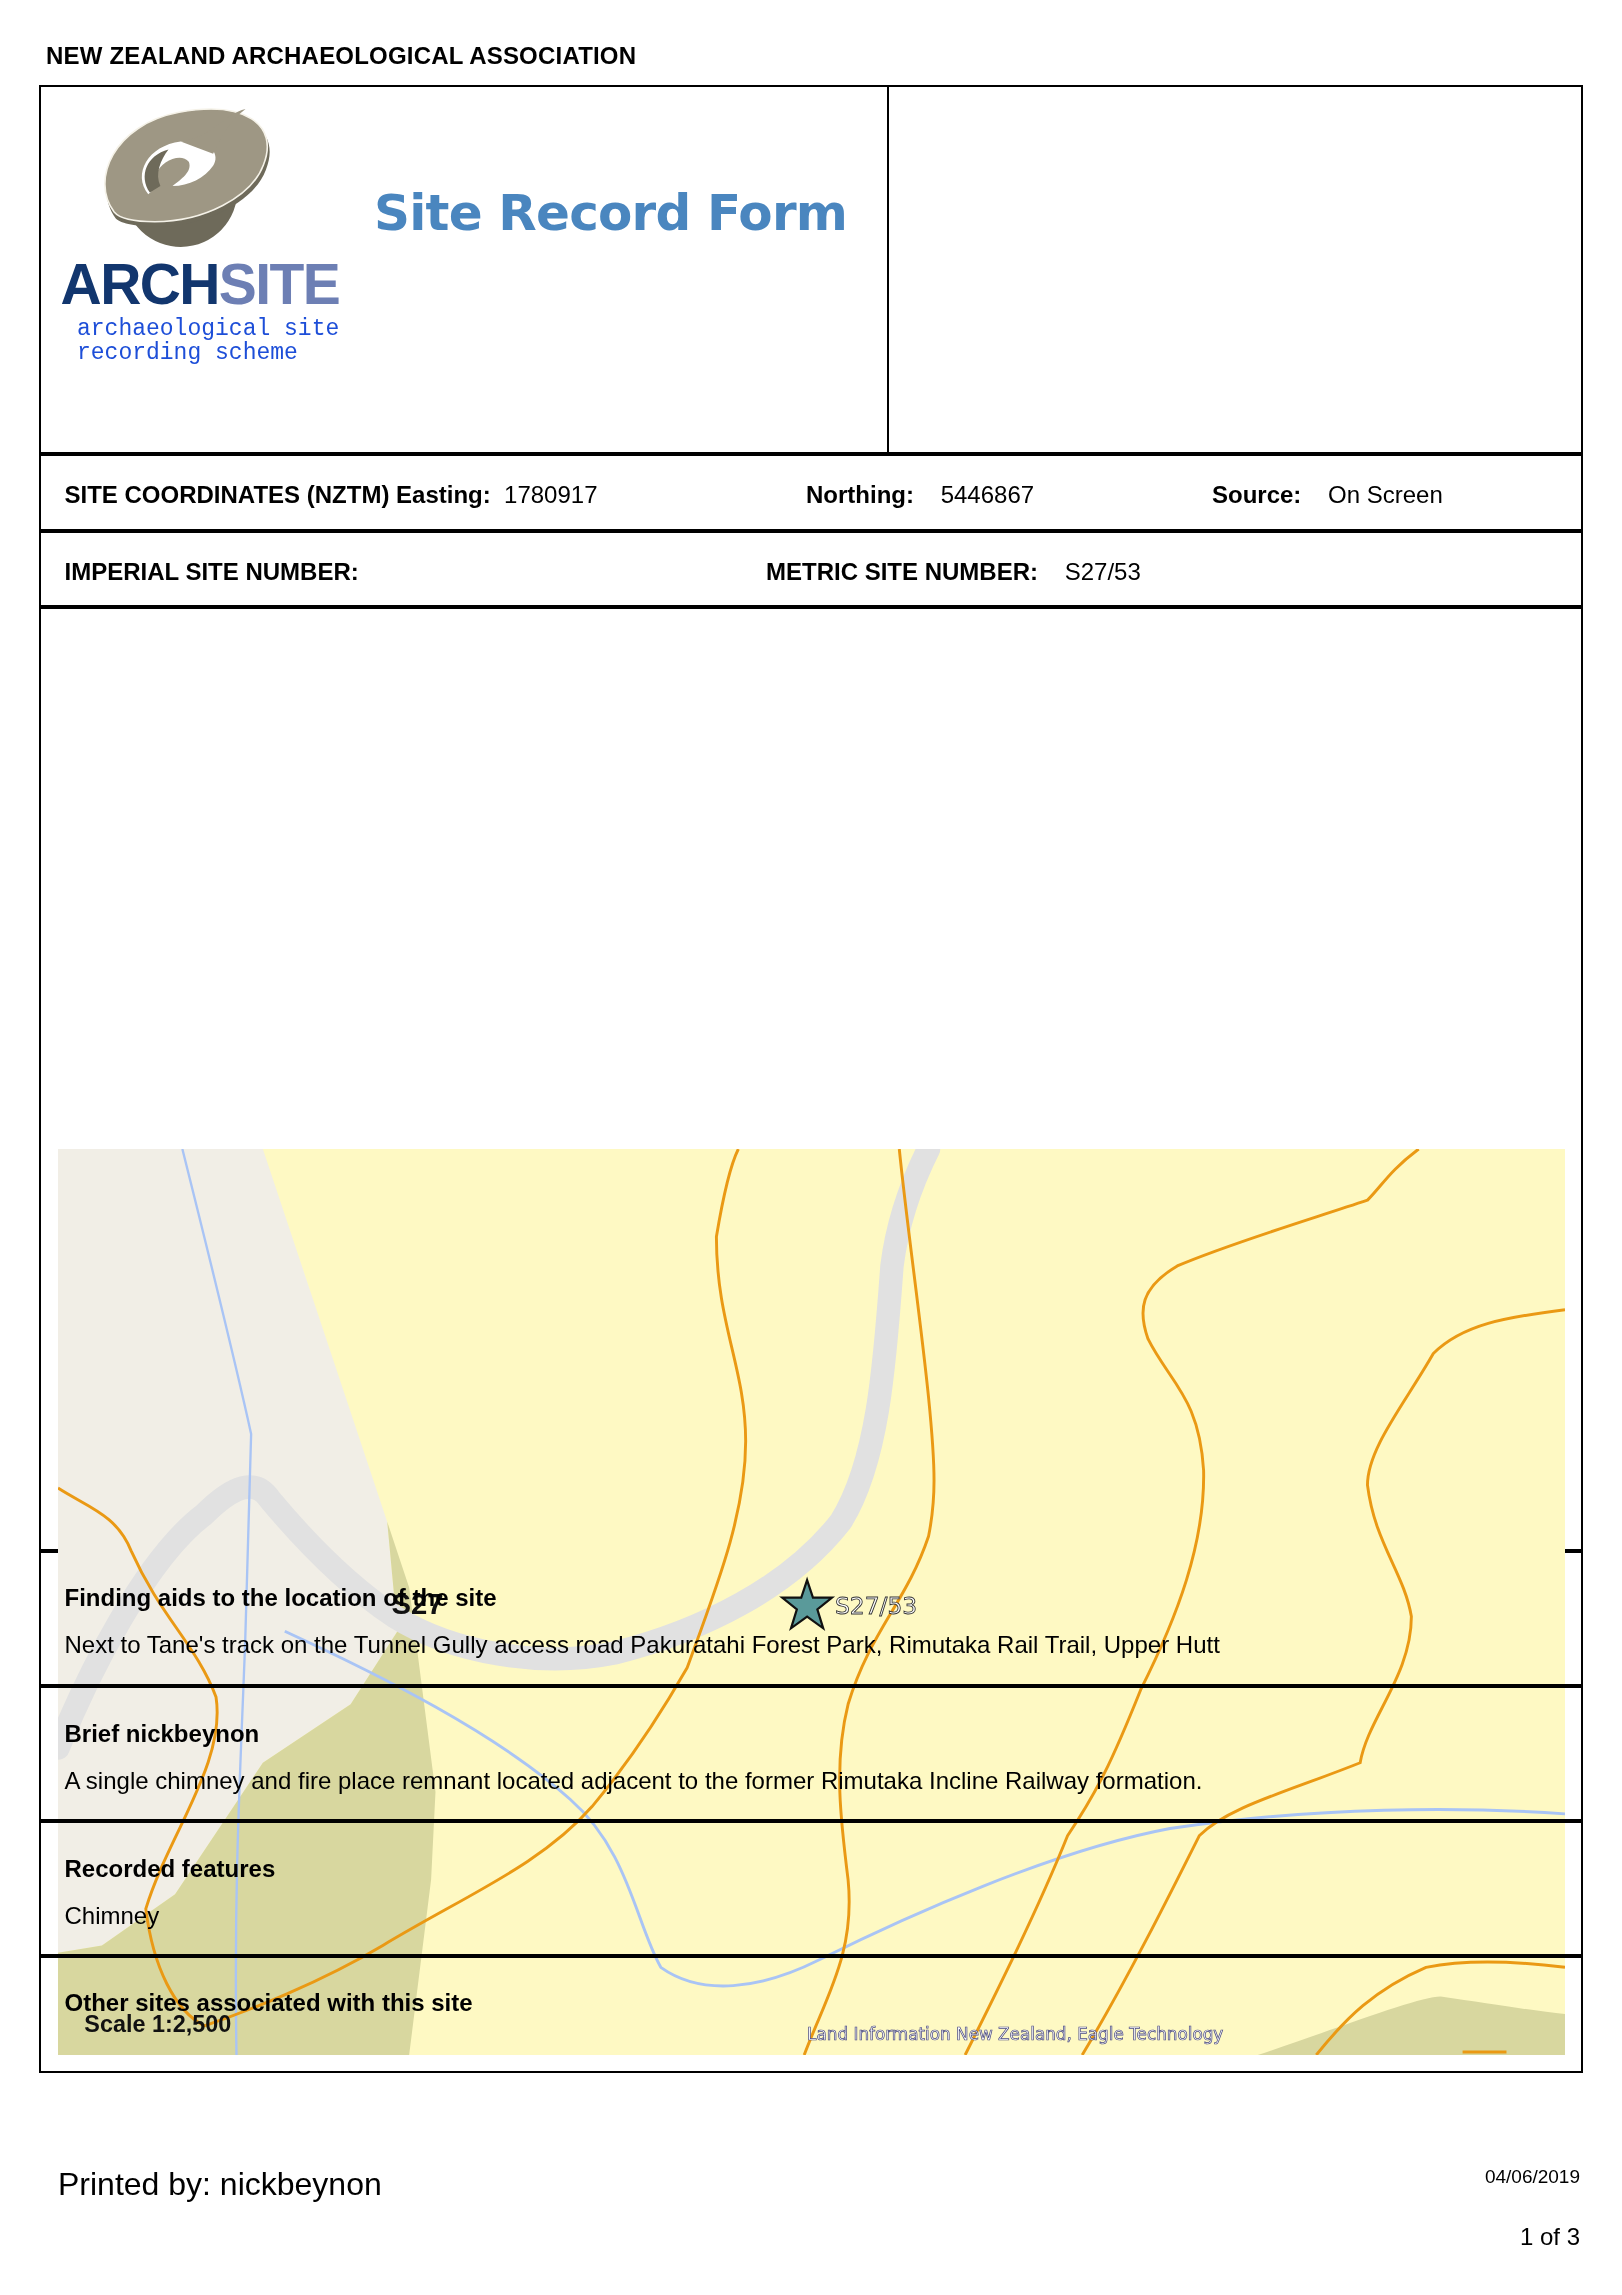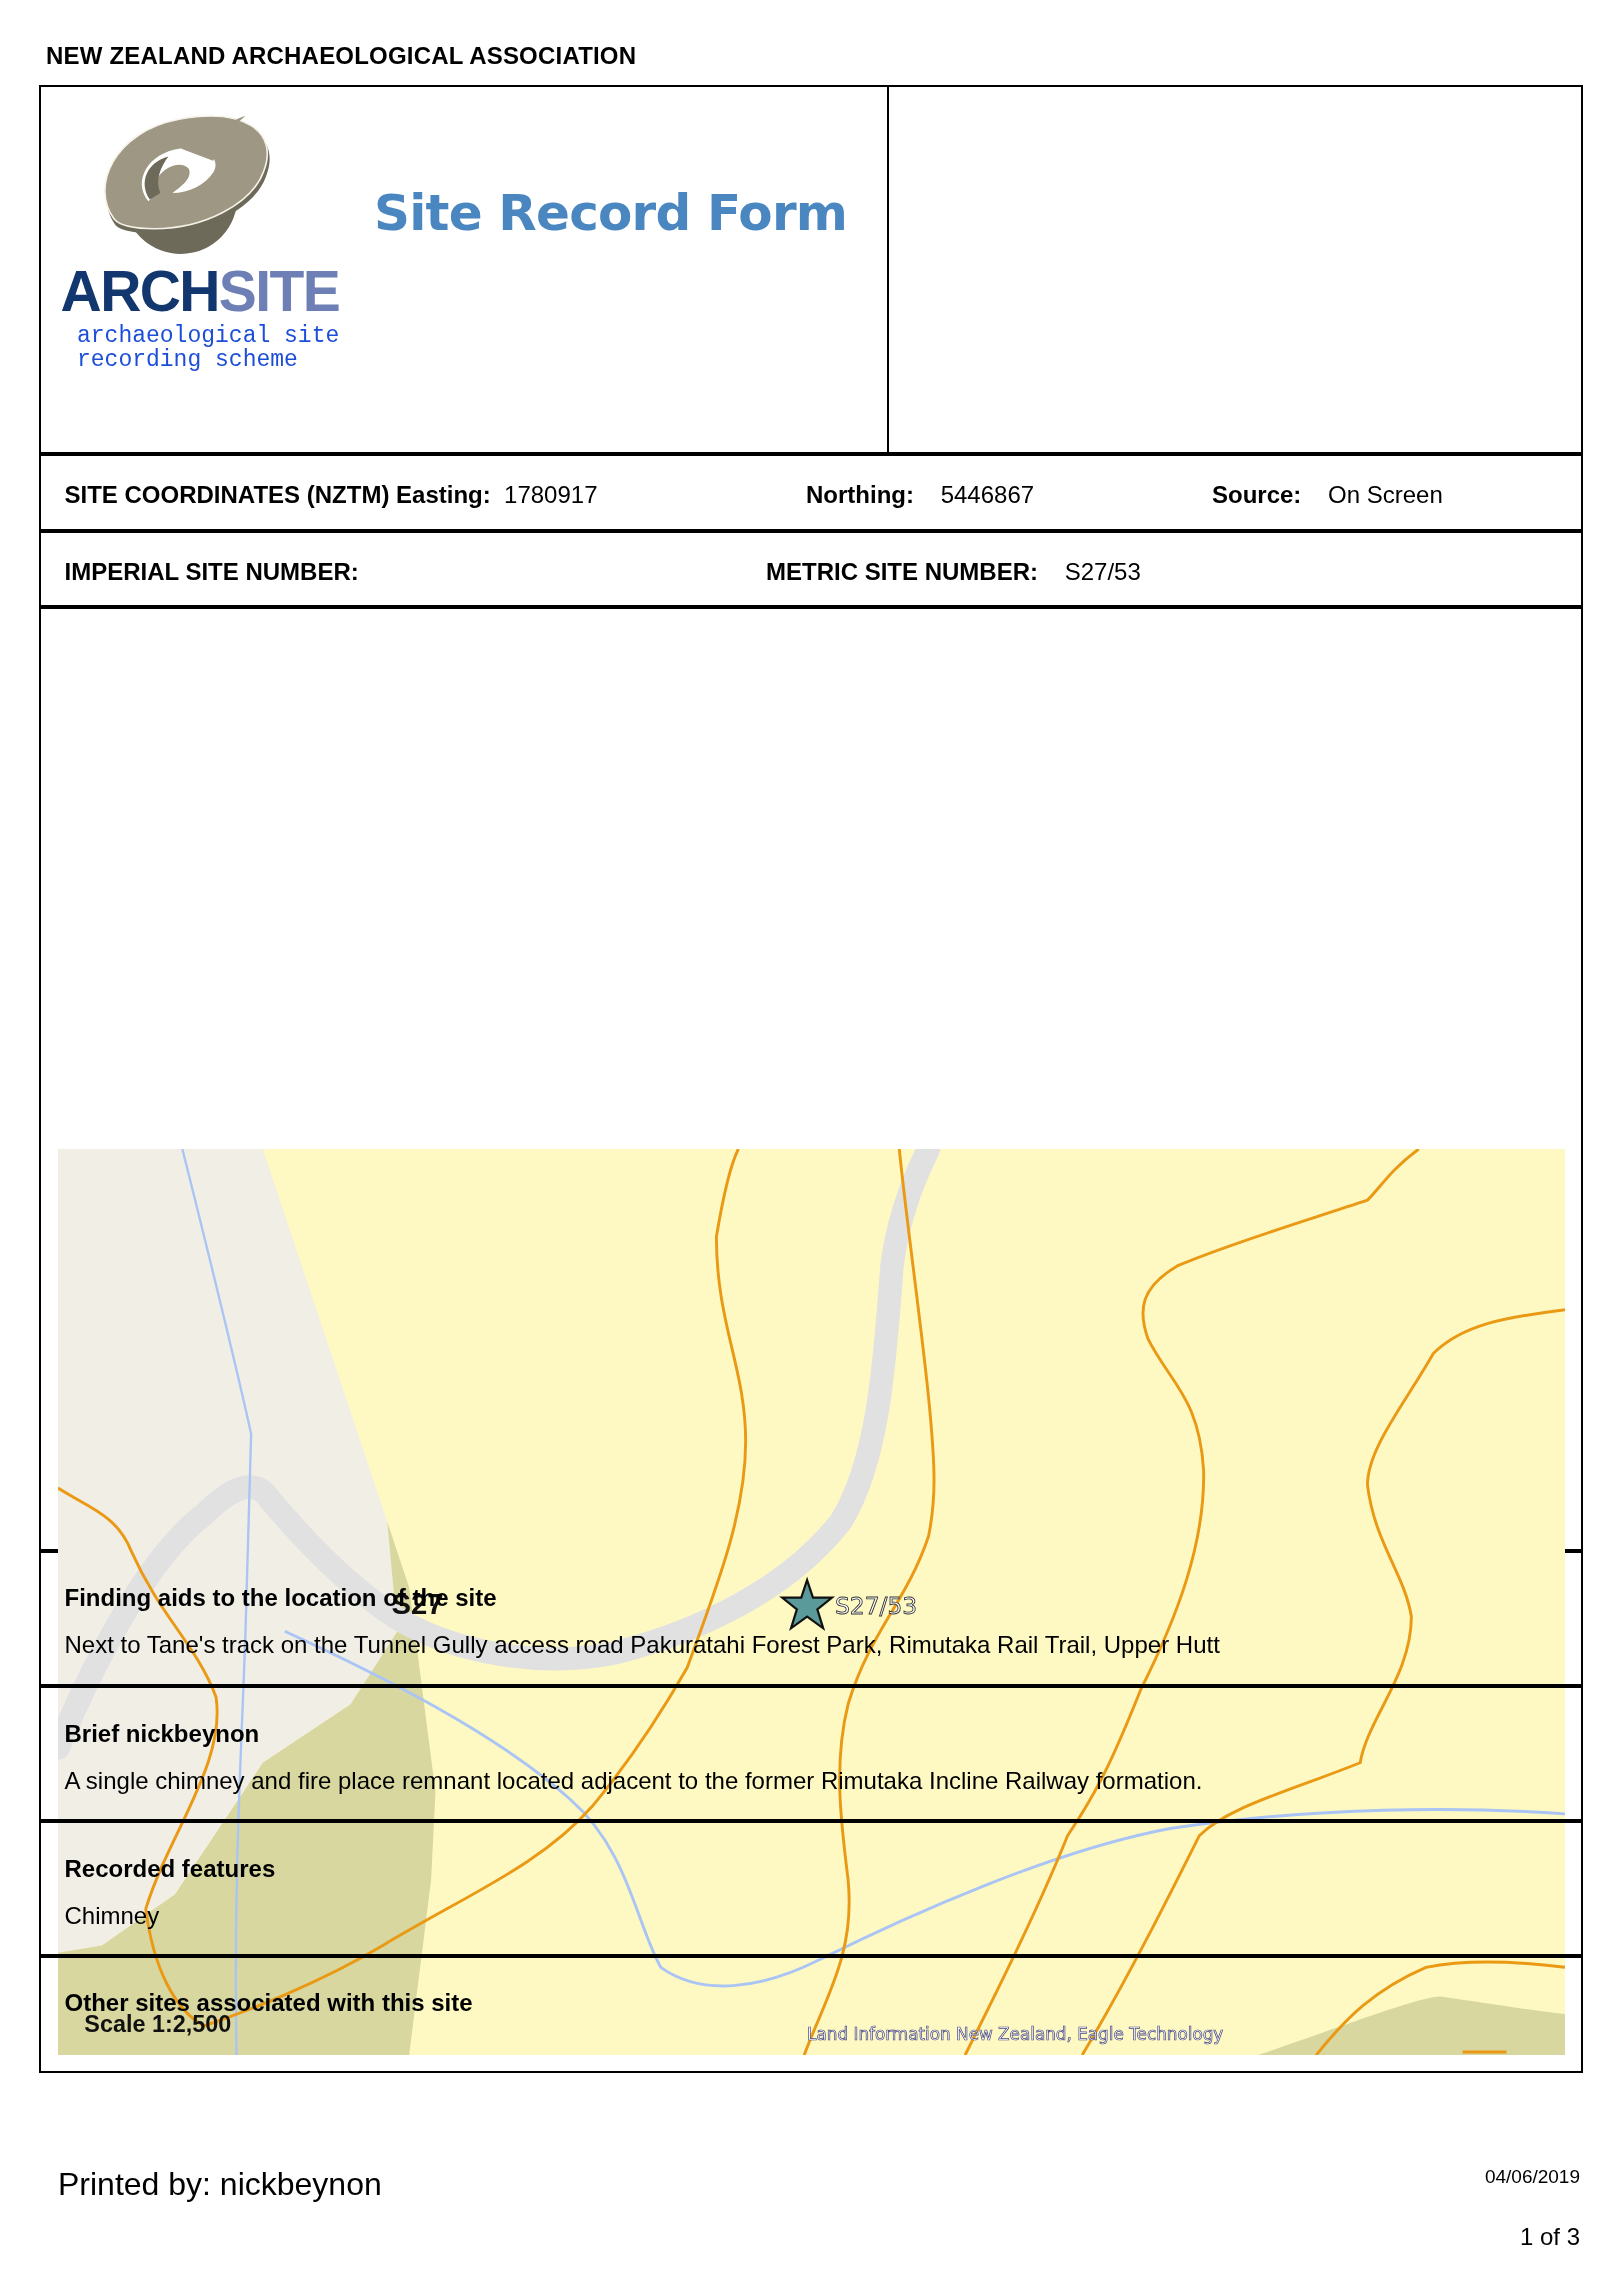--- a/index.html
+++ b/index.html
@@ -1,21 +1,21 @@
 <!DOCTYPE html>
 <html style="font-size:13px"><head>
 <meta charset="utf-8">
 <style>
   html, body { margin: 0; padding: 0; background: #ffffff; }
   body { width: 1623px; height: 2295px; position: relative; font-family: "Liberation Sans", sans-serif; color: #000; overflow: hidden; }
   .org-title { position: absolute; left: 46px; top: 42px; font-size: 24px; font-weight: bold; letter-spacing: 0.2px; }
   .form-box { position: absolute; left: 39px; top: 85px; width: 1544px; height: 1988px; border: 2.4px solid #000; box-sizing: border-box; }
   .header { position: absolute; left: 0; top: 0; width: 100%; height: 369px; border-bottom: 4px solid #000; box-sizing: border-box; }
   .header-left { position: absolute; left: 0; top: 0; width: 848px; height: 100%; border-right: 2.4px solid #000; box-sizing: border-box; }
-  .logo { position: absolute; left: 18px; top: 25px; width: 292px; height: 268px; }
+  .logo { position: absolute; left: 18px; top: 18px; width: 292px; height: 268px; }
   .logo svg { display: block; }
   .logo-arch { position: absolute; left: 1.6px; top: 146px; font-size: 57px; font-weight: bold; letter-spacing: -1.6px; font-family: "Liberation Sans", sans-serif; }
   .logo-arch .a { color: #12366e; }
   .logo-arch .s { color: #6d7fb4; }
   .logo-tag { position: absolute; left: 18px; top: 213px; font-family: "Liberation Mono", monospace; font-size: 23px; line-height: 23.5px; color: #1d4ed8; }
   .form-title { position: absolute; left: 333px; top: 97px; font-size: 50px; font-weight: bold; color: #4a86bf; font-family: "DejaVu Sans", sans-serif; letter-spacing: -0.8px; }
   .header-right { position: absolute; left: 848px; top: 0; right: 0; height: 100%; }
   .site-num { position: absolute; left: 27px; top: 24px; font-size: 30px; }
   .site-num .lbl { font-weight: bold; }
   .site-num .val { margin-left: 24px; }

